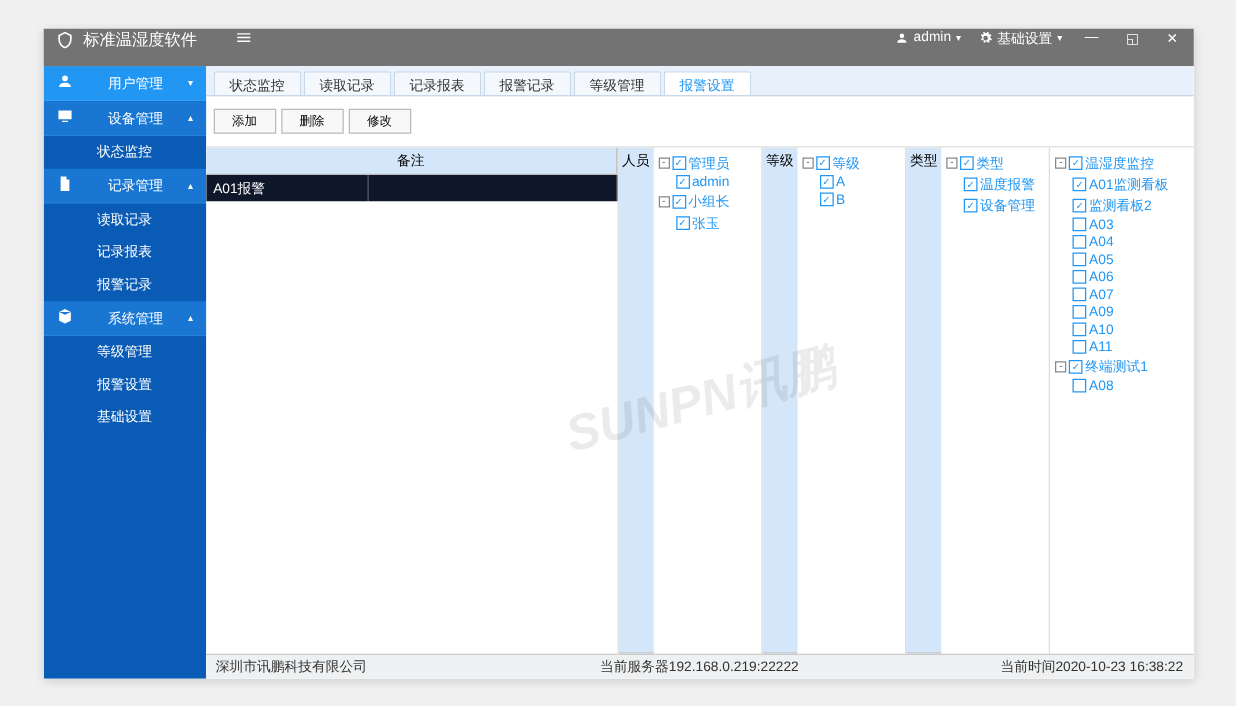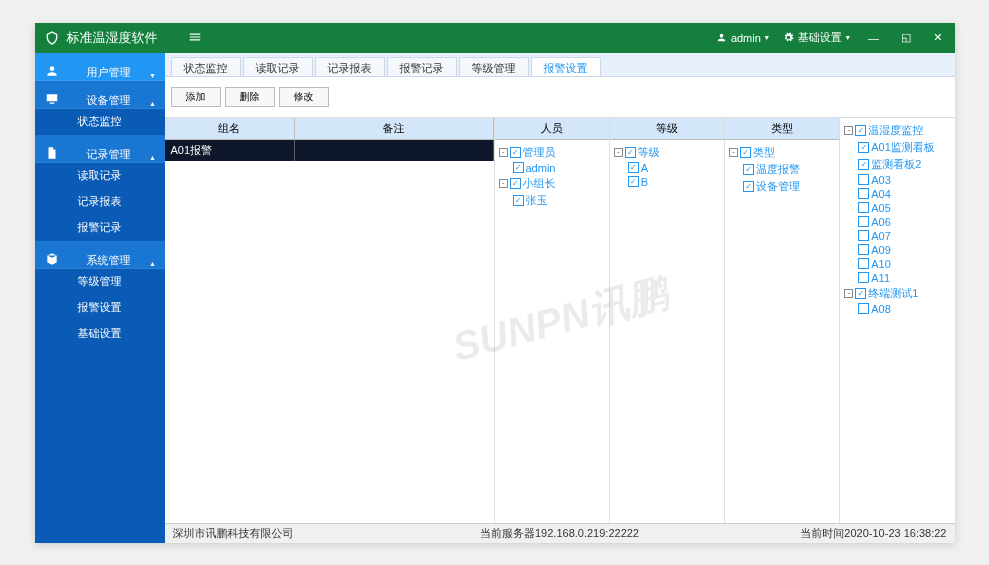--- a/index.html
+++ b/index.html
@@ -1,32 +1,32 @@
 <!DOCTYPE html>
 <html><head>
 <meta charset="utf-8">
 <style>
 *{box-sizing:border-box;margin:0;padding:0;font-family:"Microsoft YaHei",Arial,sans-serif;font-size:11px}
 body{background:#f0f0f0;width:989px;height:565px;overflow:hidden;display:flex;align-items:center;justify-content:center}
 .app{width:920px;height:520px;background:#fff;display:flex;flex-direction:column;box-shadow:0 2px 8px rgba(0,0,0,.15)}
-.topbar{height:30px;background:#15803d;color:#fff;display:flex;align-items:center;padding:0 8px}
+.topbar{height:30px;background:#737373;color:#fff;display:flex;align-items:flex-start;padding:0 8px}
 .logo-ico{width:18px;height:18px;margin-right:6px;display:flex;align-items:center;justify-content:center}
 .logo-ico svg{width:16px;height:16px;fill:#fff}
 .title{font-size:13px;font-weight:500}
 .ham{margin-left:30px;cursor:pointer}
 .ham svg{width:14px;height:14px;fill:#fff}
 .sp{flex:1}
 .tb-right{display:flex;align-items:center;gap:14px}
 .tb-item{display:flex;align-items:center;gap:4px;cursor:pointer;color:#fff}
 .tb-item svg{width:11px;height:11px;fill:#fff}
 .caret{font-size:8px}
 .winbtn{cursor:pointer;padding:0 4px}
 .body{flex:1;display:flex;overflow:hidden}
 .sidebar{width:130px;background:#0a5bb5;color:#fff;display:flex;flex-direction:column}
-.sgroup{background:#1976d2;height:28px;display:flex;align-items:flex-end;padding:0 10px;cursor:pointer;border-bottom:1px solid rgba(255,255,255,.08)}
+.sgroup{background:#1976d2;height:28px;display:flex;align-items:center;padding:0 10px;cursor:pointer;border-bottom:1px solid rgba(255,255,255,.08)}
 .sgroup.active{background:#2196f3}
 .sgroup .ico{width:14px;margin-right:8px}
 .sgroup .lbl{flex:1;text-align:center}
 .sgroup .arr{font-size:8px}
 .sitem{height:26px;display:flex;align-items:center;justify-content:center;cursor:pointer;background:#0a5bb5}
 .main{flex:1;display:flex;flex-direction:column;background:#fff}
 .tabs{height:24px;background:#e8f1fb;display:flex;border-bottom:1px solid #c8d8e8;padding-left:6px;padding-top:4px;gap:2px}
 .tab{padding:3px 12px;background:#f4f8fc;border:1px solid #c8d8e8;border-bottom:none;cursor:pointer;color:#333;border-radius:2px 2px 0 0}
 .tab.active{background:#fff;color:#2196f3}
 .toolbar{height:24px;display:flex;align-items:center;padding:20px 6px;gap:4px;border-bottom:1px solid #ddd}
@@ -34,21 +34,21 @@
 .content{flex:1;display:flex;overflow:hidden;position:relative}
 .watermark{position:absolute;top:50%;left:50%;transform:translate(-50%,-50%) rotate(-15deg);font-size:40px;color:rgba(0,0,0,.08);font-style:italic;font-weight:bold;pointer-events:none;white-space:nowrap;z-index:5}
 .leftcol{width:330px;border-right:1px solid #ddd}
 .grid-hdr{display:flex;background:#d4e6f9;border-bottom:1px solid #bbb}
 .grid-hdr>div{padding:3px 6px;border-right:1px solid #bbb;text-align:center;font-weight:500}
 .gc1{width:130px}
 .gc2{flex:1}
 .grid-row{display:flex;background:#0f172a;color:#fff}
 .grid-row>div{padding:3px 6px;border-right:1px solid rgba(255,255,255,.3)}
 .panels{flex:1;display:flex}
-.panel{flex:1;border-right:1px solid #ddd;display:flex;flex-direction:column}
+.panel{flex:1;border-right:1px solid #ddd;display:flex;flex-direction:row}
 .panel:last-child{border-right:none}
 .phdr{background:#d4e6f9;text-align:center;padding:3px;border-bottom:1px solid #bbb;font-weight:500}
 .ptree{padding:4px;overflow:auto;color:#2196f3}
 .node{margin-left:0}
 .node .row{display:flex;align-items:center;gap:2px;padding:1px 0;white-space:nowrap}
 .node .children{margin-left:14px}
 .exp{width:9px;height:9px;border:1px solid #888;display:inline-flex;align-items:center;justify-content:center;font-size:8px;color:#555;cursor:pointer;line-height:1}
 .cb{width:11px;height:11px;border:1px solid #2196f3;display:inline-flex;align-items:center;justify-content:center;font-size:8px;color:#2196f3;cursor:pointer}
 .cb.chk::after{content:"✓"}
 .nlbl{color:#2196f3;cursor:pointer}
@@ -144,21 +144,20 @@
         </div>
       <div class="toolbar" id="toolbar">
           <button class="tbtn">添加</button>
           <button class="tbtn">删除</button>
           <button class="tbtn">修改</button>
         </div>
       <div class="content">
         <div class="watermark">SUNPN讯鹏</div>
         <div class="leftcol">
           <div class="grid-hdr">
-            <div class="gc1">组名</div>
             <div class="gc2">备注</div>
           </div>
           <div class="grid-row">
             <div class="gc1">A01报警</div>
             <div class="gc2"></div>
           </div>
         </div>
         <div class="panels" id="panels">
             <div class="panel">
               <div class="phdr">人员</div>

